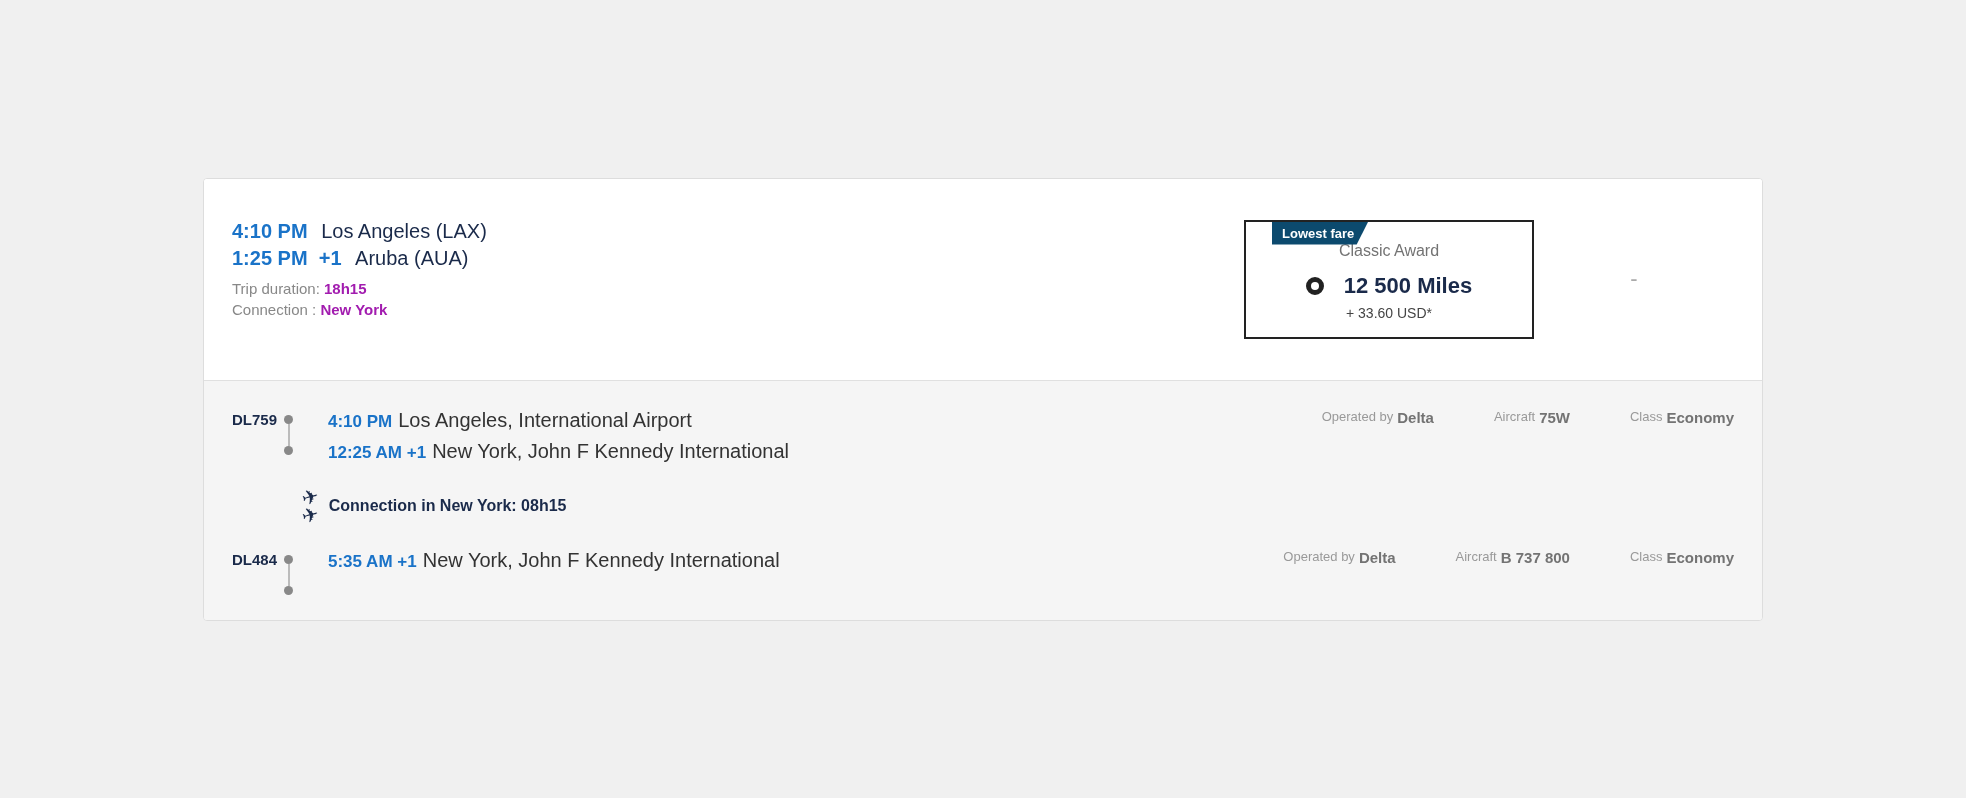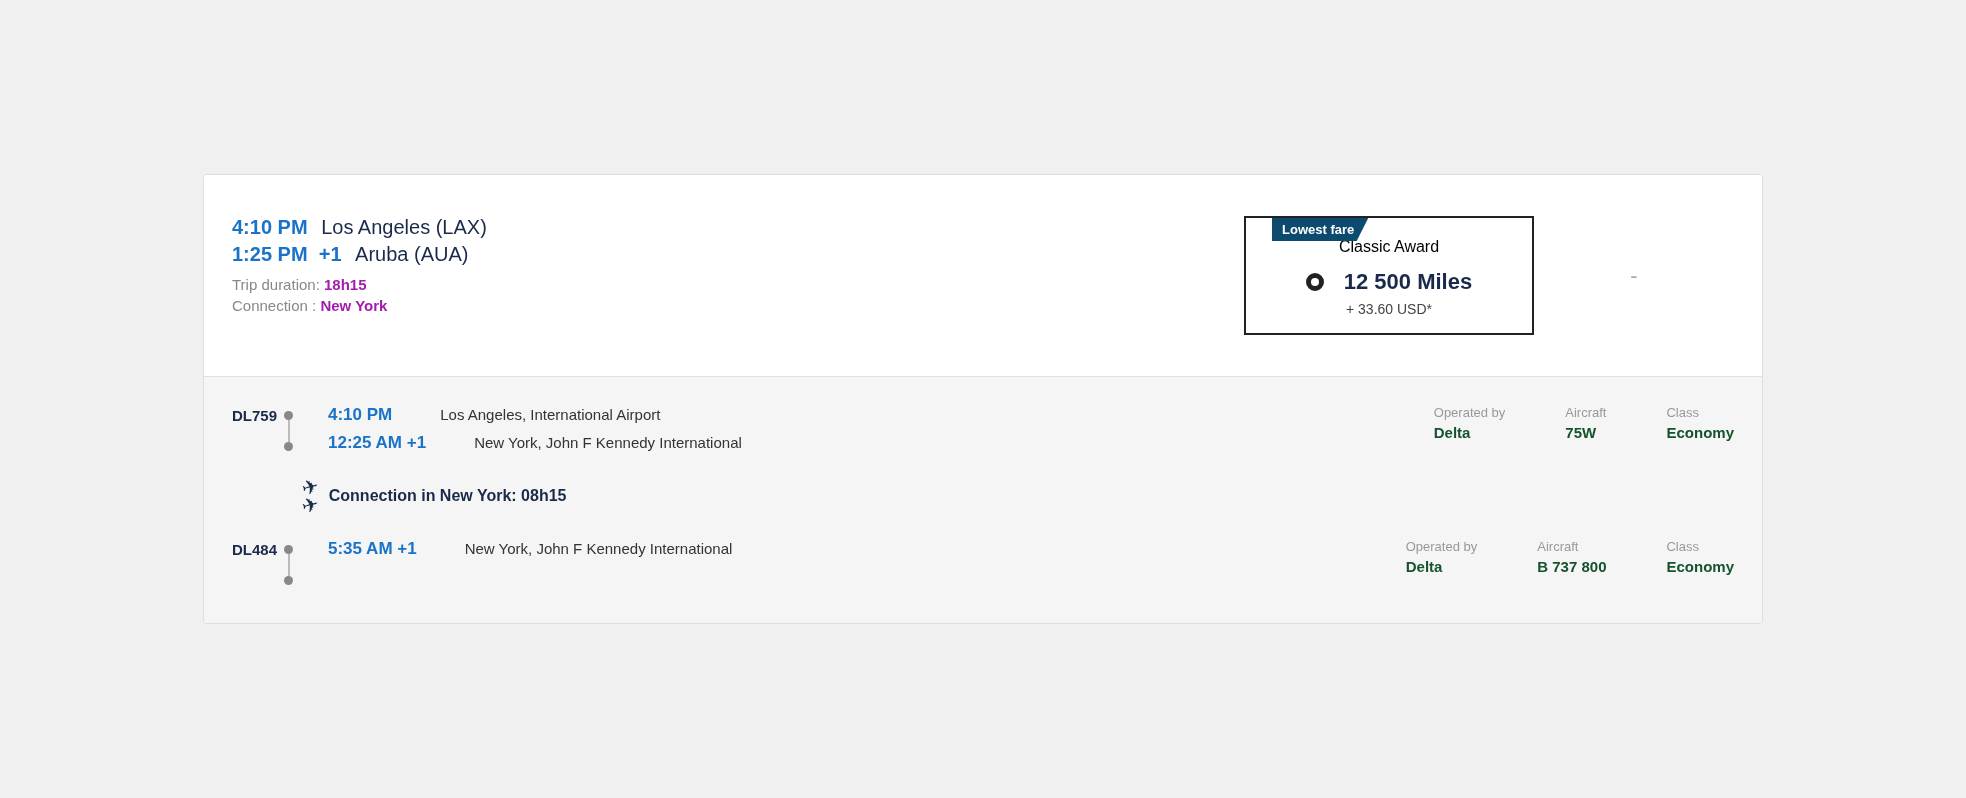--- a/index.html
+++ b/index.html
@@ -81,21 +81,21 @@
       background: #0c4a6e;
       color: #fff;
       font-size: 13px;
       font-weight: 600;
       padding: 4px 14px 4px 10px;
       clip-path: polygon(0 0, 100% 0, 88% 100%, 0 100%);
       margin-left: 26px;
     }
     .fare-name {
       font-size: 16px;
-      color: #000000;
+      color: #737373;
       margin-bottom: 13px;
     }
     .fare-radio-row {
       display: flex;
       align-items: center;
       gap: 20px;
       margin-bottom: 4px;
     }
     .fare-radio {
       width: 18px;
@@ -180,40 +180,39 @@
       gap: 6px;
       padding-left: 6px;
     }
     .leg-time-blue {
       color: #1a73c8;
       font-weight: 700;
       font-size: 17px;
     }
     .leg-airport {
       color: #333;
-      font-size: 15px;
-      margin-left: 42px;
+      font-size: 20px;
     }
     .leg-meta {
       display: flex;
       gap: 60px;
       margin-left: auto;
       align-items: flex-start;
     }
     .leg-meta-item {
       display: flex;
-      flex-direction: column;
+      flex-direction: row;
       gap: 4px;
     }
     .leg-meta-label {
       color: #999;
       font-size: 13px;
     }
     .leg-meta-value {
-      color: #14532d;
+      color: #737373;
       font-size: 15px;
       font-weight: 700;
     }
     .connection-row {
       display: flex;
       align-items: center;
       gap: 10px;
       margin: 0 0 24px 70px;
     }
     .plane-icon {

